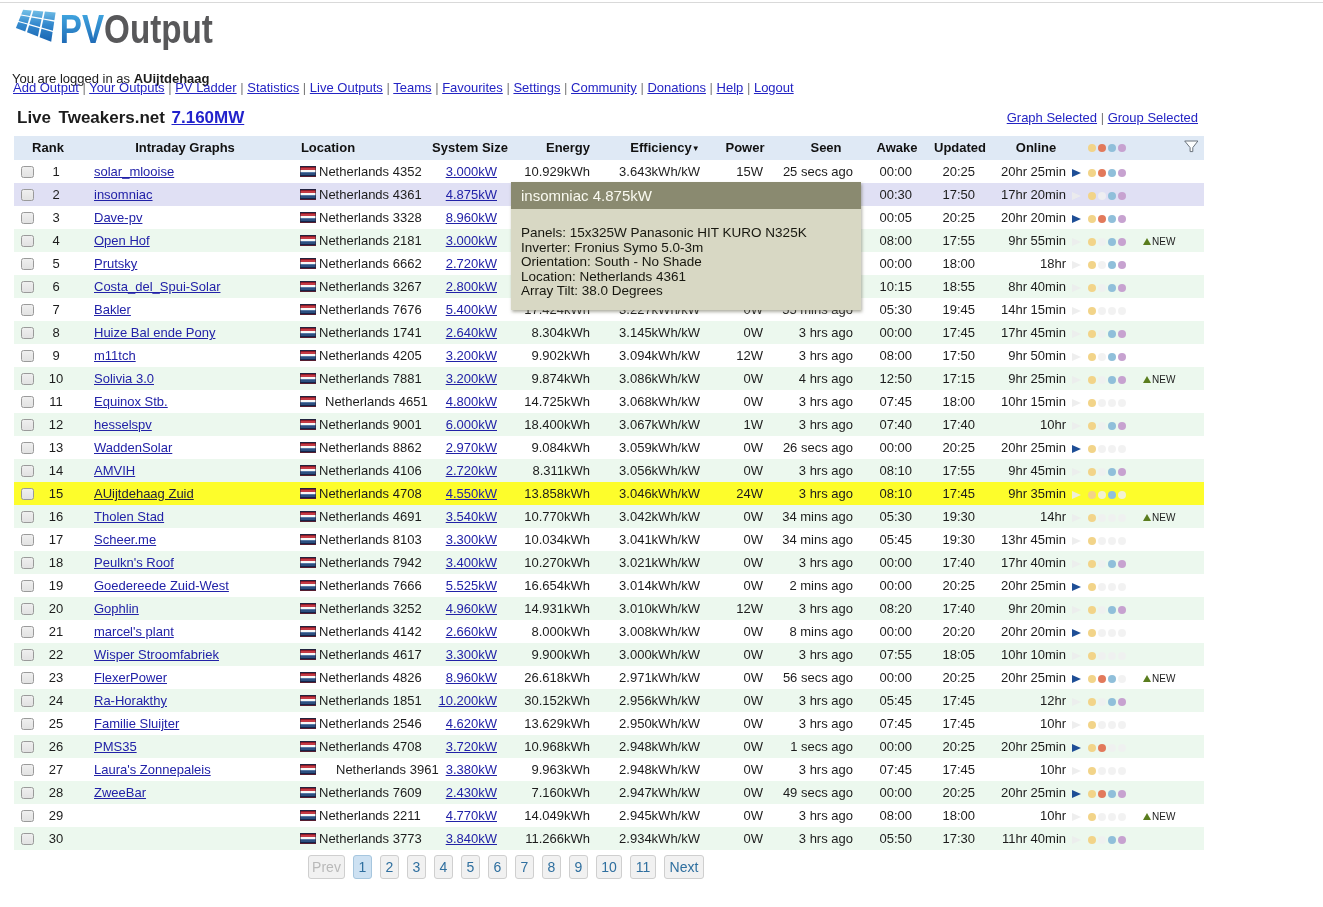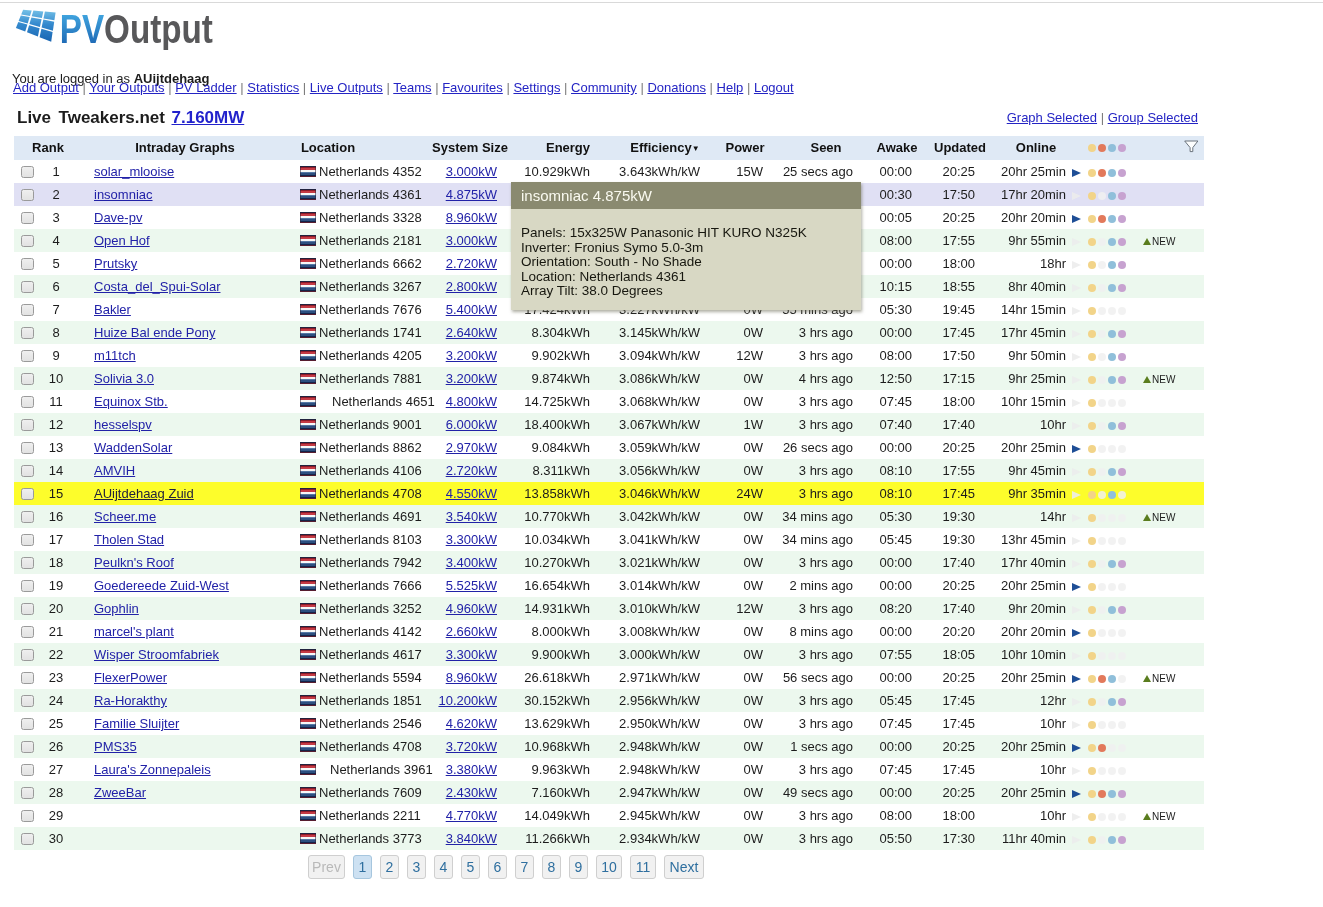--- a/index.html
+++ b/index.html
@@ -169,22 +169,22 @@
         <div class="cl"><a class="tl" href="#">Costa_del_Spui-Solar</a></div>
         <div class="cl"><a class="tl" href="#">Bakler</a></div>
         <div class="cl"><a class="tl" href="#">Huize Bal ende Pony</a></div>
         <div class="cl"><a class="tl" href="#">m11tch</a></div>
         <div class="cl"><a class="tl" href="#">Solivia 3.0</a></div>
         <div class="cl"><a class="tl" href="#">Equinox Stb.</a></div>
         <div class="cl"><a class="tl" href="#">hesselspv</a></div>
         <div class="cl"><a class="tl" href="#">WaddenSolar</a></div>
         <div class="cl"><a class="tl" href="#">AMVIH</a></div>
         <div class="cl"><a class="tl td" href="#">AUijtdehaag Zuid</a></div>
+        <div class="cl"><a class="tl" href="#">Tholen Stad</a></div>
         <div class="cl"><a class="tl" href="#">Scheer.me</a></div>
-        <div class="cl"><a class="tl" href="#">Tholen Stad</a></div>
         <div class="cl"><a class="tl" href="#">Peulkn's Roof</a></div>
         <div class="cl"><a class="tl" href="#">Goedereede Zuid-West</a></div>
         <div class="cl"><a class="tl" href="#">Gophlin</a></div>
         <div class="cl"><a class="tl" href="#">marcel's plant</a></div>
         <div class="cl"><a class="tl" href="#">Wisper Stroomfabriek</a></div>
         <div class="cl"><a class="tl" href="#">FlexerPower</a></div>
         <div class="cl"><a class="tl" href="#">Ra-Horakthy</a></div>
         <div class="cl"><a class="tl" href="#">Familie Sluijter</a></div>
         <div class="cl"><a class="tl" href="#">PMS35</a></div>
         <div class="cl"><a class="tl" href="#">Laura's Zonnepaleis</a></div>
@@ -194,37 +194,37 @@
         <div class="cl"><span class="flag"></span><span style="margin-left:3px">Netherlands 4352</span></div>
         <div class="cl"><span class="flag"></span><span style="margin-left:3px">Netherlands 4361</span></div>
         <div class="cl"><span class="flag"></span><span style="margin-left:3px">Netherlands 3328</span></div>
         <div class="cl"><span class="flag"></span><span style="margin-left:3px">Netherlands 2181</span></div>
         <div class="cl"><span class="flag"></span><span style="margin-left:3px">Netherlands 6662</span></div>
         <div class="cl"><span class="flag"></span><span style="margin-left:3px">Netherlands 3267</span></div>
         <div class="cl"><span class="flag"></span><span style="margin-left:3px">Netherlands 7676</span></div>
         <div class="cl"><span class="flag"></span><span style="margin-left:3px">Netherlands 1741</span></div>
         <div class="cl"><span class="flag"></span><span style="margin-left:3px">Netherlands 4205</span></div>
         <div class="cl"><span class="flag"></span><span style="margin-left:3px">Netherlands 7881</span></div>
-        <div class="cl"><span class="flag"></span><span style="margin-left:16px">Netherlands 4651</span></div>
+        <div class="cl"><span class="flag"></span><span style="margin-left:9px">Netherlands 4651</span></div>
         <div class="cl"><span class="flag"></span><span style="margin-left:3px">Netherlands 9001</span></div>
         <div class="cl"><span class="flag"></span><span style="margin-left:3px">Netherlands 8862</span></div>
         <div class="cl"><span class="flag"></span><span style="margin-left:3px">Netherlands 4106</span></div>
         <div class="cl"><span class="flag"></span><span style="margin-left:3px">Netherlands 4708</span></div>
         <div class="cl"><span class="flag"></span><span style="margin-left:3px">Netherlands 4691</span></div>
         <div class="cl"><span class="flag"></span><span style="margin-left:3px">Netherlands 8103</span></div>
         <div class="cl"><span class="flag"></span><span style="margin-left:3px">Netherlands 7942</span></div>
         <div class="cl"><span class="flag"></span><span style="margin-left:3px">Netherlands 7666</span></div>
         <div class="cl"><span class="flag"></span><span style="margin-left:3px">Netherlands 3252</span></div>
         <div class="cl"><span class="flag"></span><span style="margin-left:3px">Netherlands 4142</span></div>
         <div class="cl"><span class="flag"></span><span style="margin-left:3px">Netherlands 4617</span></div>
-        <div class="cl"><span class="flag"></span><span style="margin-left:3px">Netherlands 5594</span></div>
+        <div class="cl"><span class="flag"></span><span style="margin-left:3px">Netherlands 4826</span></div>
         <div class="cl"><span class="flag"></span><span style="margin-left:3px">Netherlands 1851</span></div>
         <div class="cl"><span class="flag"></span><span style="margin-left:3px">Netherlands 2546</span></div>
         <div class="cl"><span class="flag"></span><span style="margin-left:3px">Netherlands 4708</span></div>
-        <div class="cl"><span class="flag"></span><span style="margin-left:14px">Netherlands 3961</span></div>
+        <div class="cl"><span class="flag"></span><span style="margin-left:20px">Netherlands 3961</span></div>
         <div class="cl"><span class="flag"></span><span style="margin-left:3px">Netherlands 7609</span></div>
         <div class="cl"><span class="flag"></span><span style="margin-left:3px">Netherlands 2211</span></div>
         <div class="cl"><span class="flag"></span><span style="margin-left:3px">Netherlands 3773</span></div>
       </div>
       <div style="position:absolute;left:366px;top:24px;width:117px;text-align:right;">
         <div class="cl"><a class="tl" href="#">3.000kW</a></div>
         <div class="cl"><a class="tl" href="#">4.875kW</a></div>
         <div class="cl"><a class="tl" href="#">8.960kW</a></div>
         <div class="cl"><a class="tl" href="#">3.000kW</a></div>
         <div class="cl"><a class="tl" href="#">2.720kW</a></div>

